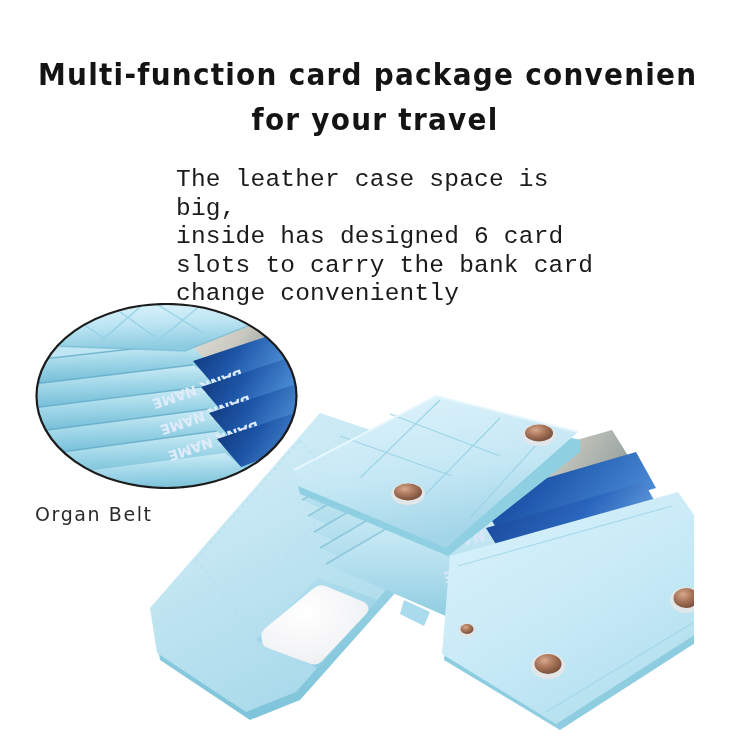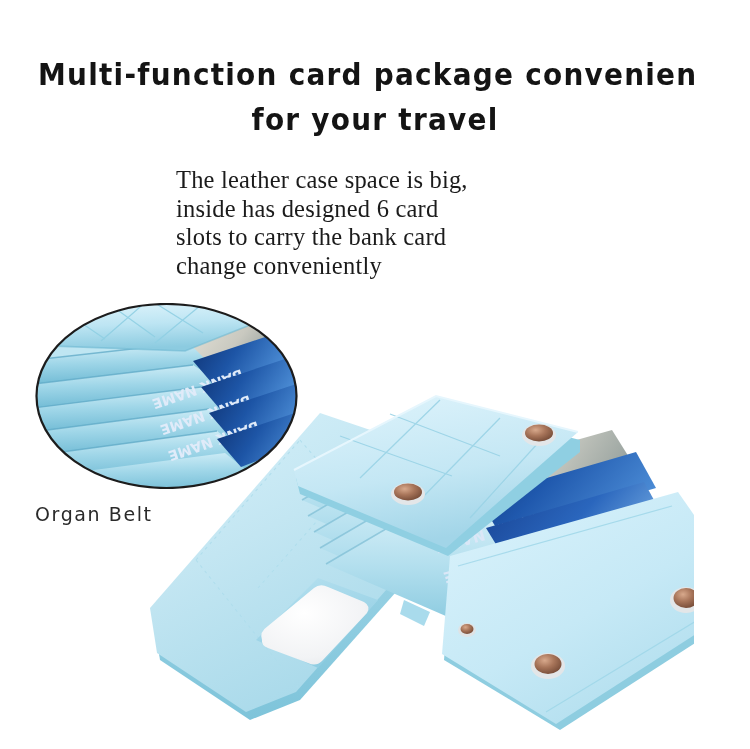--- a/index.html
+++ b/index.html
@@ -34,21 +34,21 @@
     white-space: pre-line;
   }
 
   
   .bodycopy {
     position: absolute;
     left: 176px;
     top: 166px;
     width: 420px;
     color: #1b1b1b;
-    font-family: Liberation Serif, serif;
+    font-family: Liberation Mono, monospace;
     font-weight: 400;
     font-size: 24.5px;
     line-height: 28.5px;
     letter-spacing: 0.2px;
     white-space: pre-line;
   }
 
   
   .callout {
     position: absolute;

